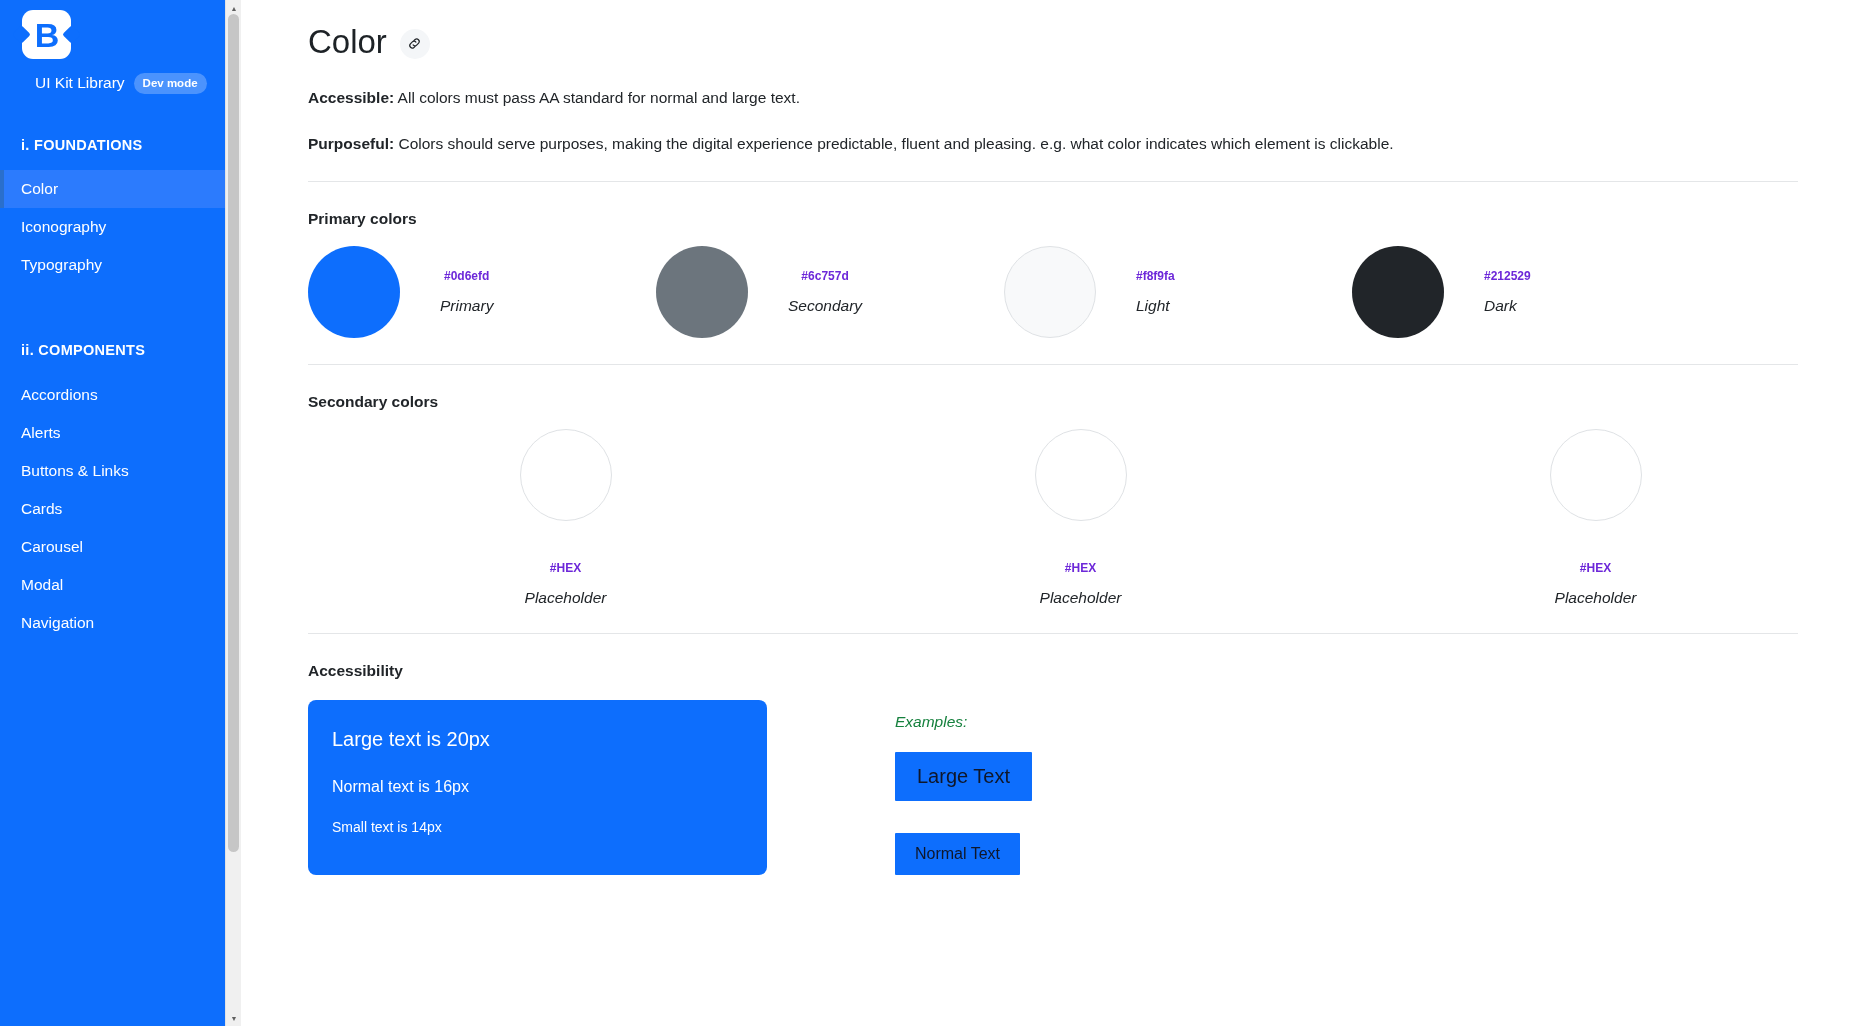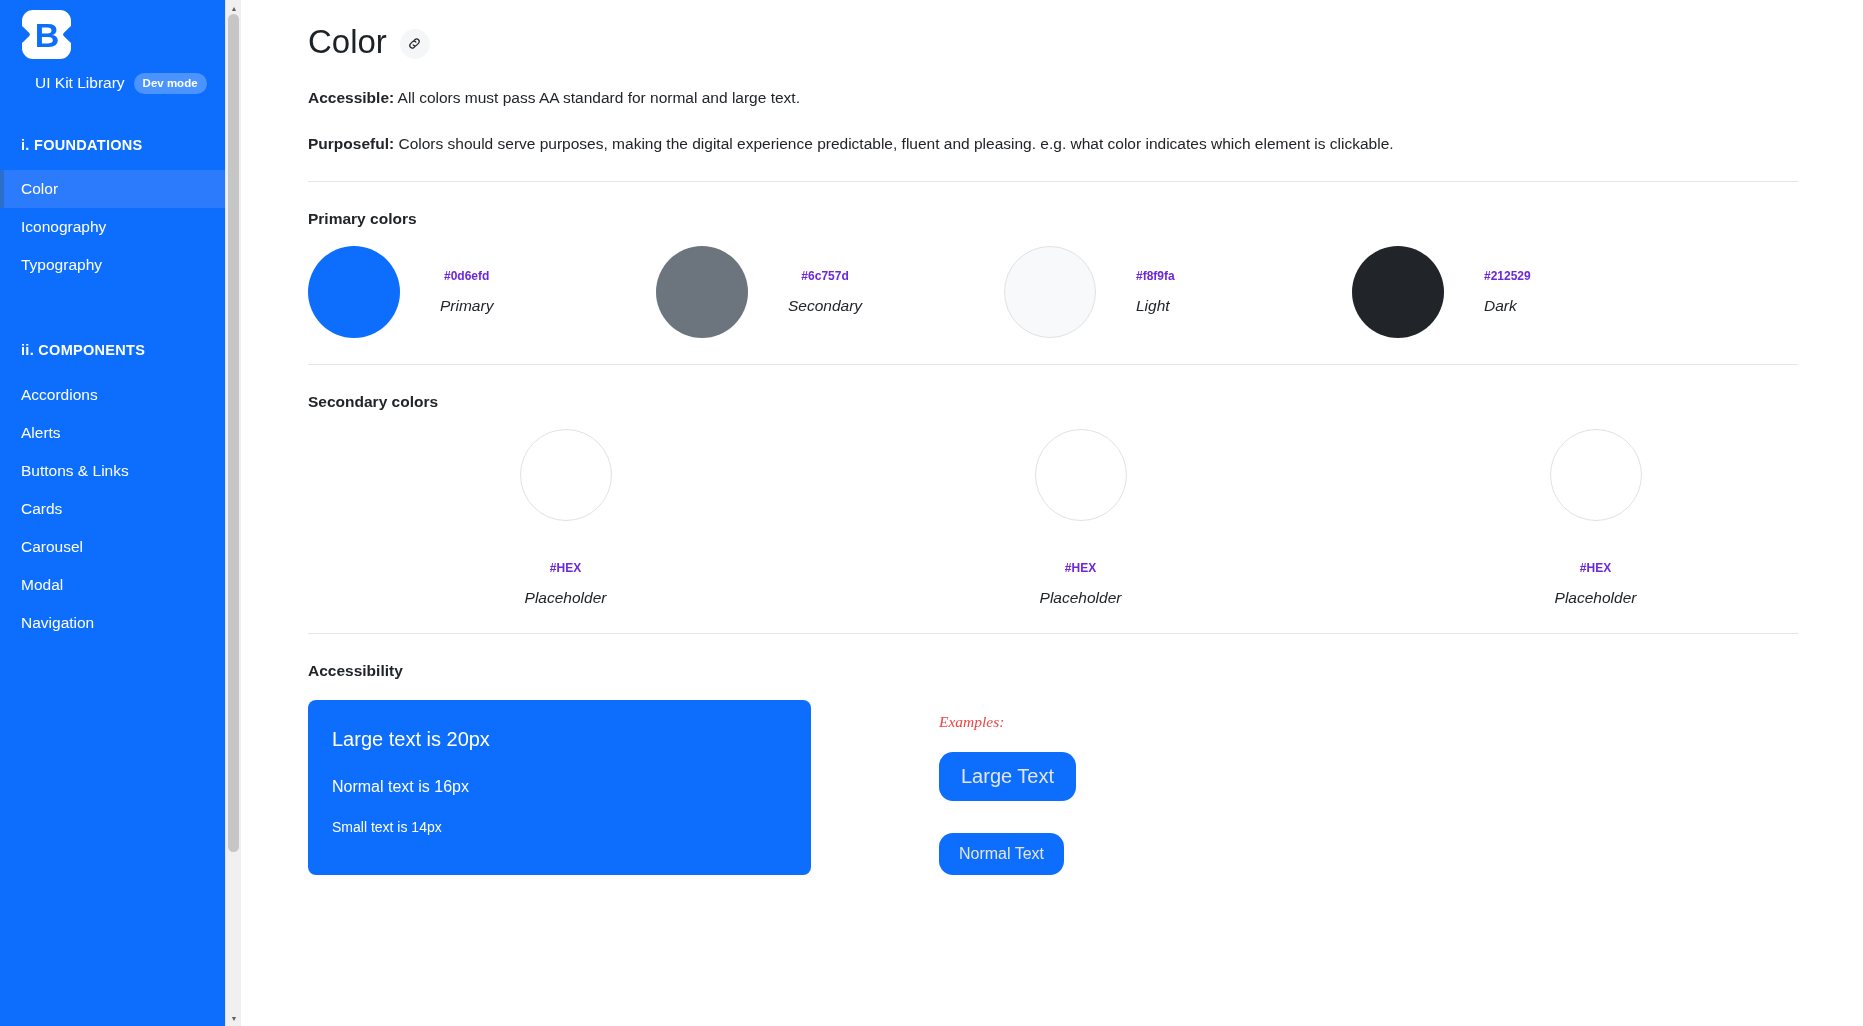--- a/index.html
+++ b/index.html
@@ -196,42 +196,41 @@
     white-space: nowrap;
   }
 
   
   .acc-area {
     display: flex;
     margin-top: 20px;
     gap: 128px;
   }
   .acc-card {
-    width: 503px;
+    width: 459px;
     background: #0d6efd;
     border-radius: 8px;
     padding: 28px 0 30px 24px;
     color: #ffffff;
   }
   .acc-card .t20 { font-size: 20px; margin-bottom: 27px; }
   .acc-card .t16 { font-size: 16px; margin-bottom: 23px; }
   .acc-card .t14 { font-size: 14px; }
   .examples-col { padding-top: 13px; }
   .examples-label {
     font-size: 15.5px;
     font-style: italic;
-    color: #ef4444;
+    color: #15803d;
     margin-bottom: 21px;
-    font-family: Liberation Serif, serif;
   }
   .btn {
     background: #0d6efd;
-    color: #e5e5e5;
+    color: #0f172a;
     border: 0;
-    border-radius: 14px;
+    border-radius: 1px;
     cursor: pointer;
     font-family: "Liberation Sans", sans-serif;
     display: block;
   }
   .btn-large {
     font-size: 20px;
     padding: 13px 22px;
     margin-bottom: 32px;
   }
   .btn-normal {

